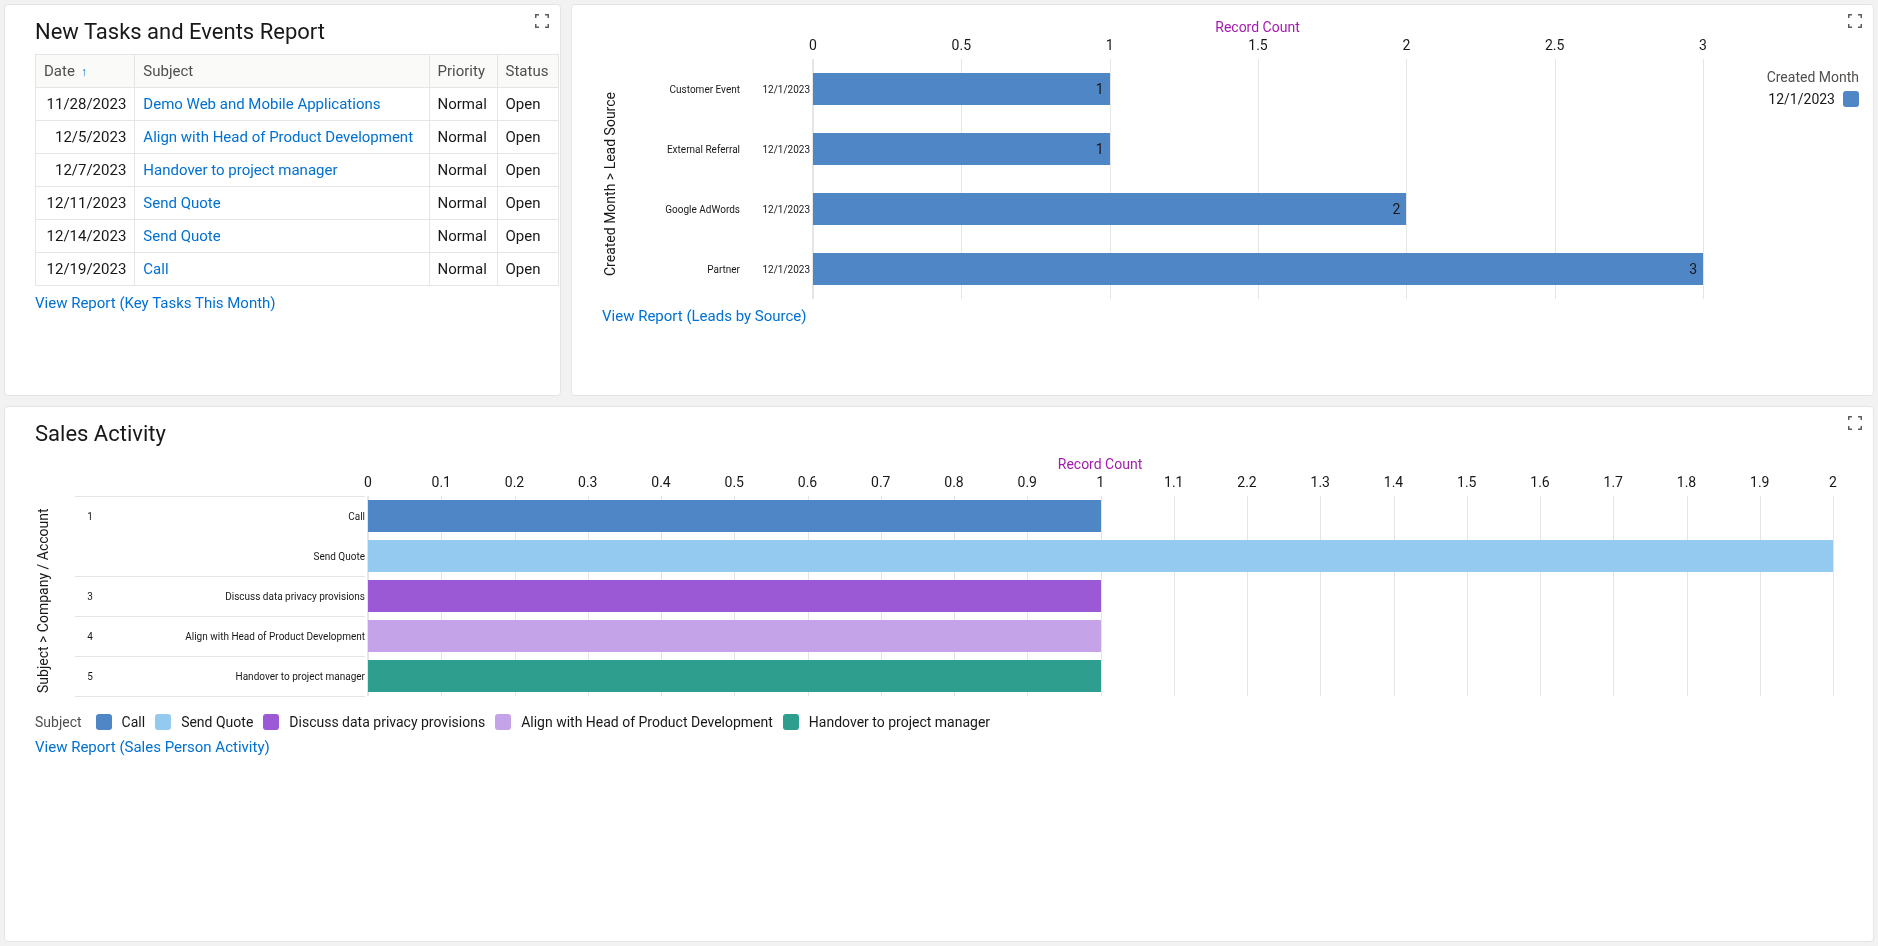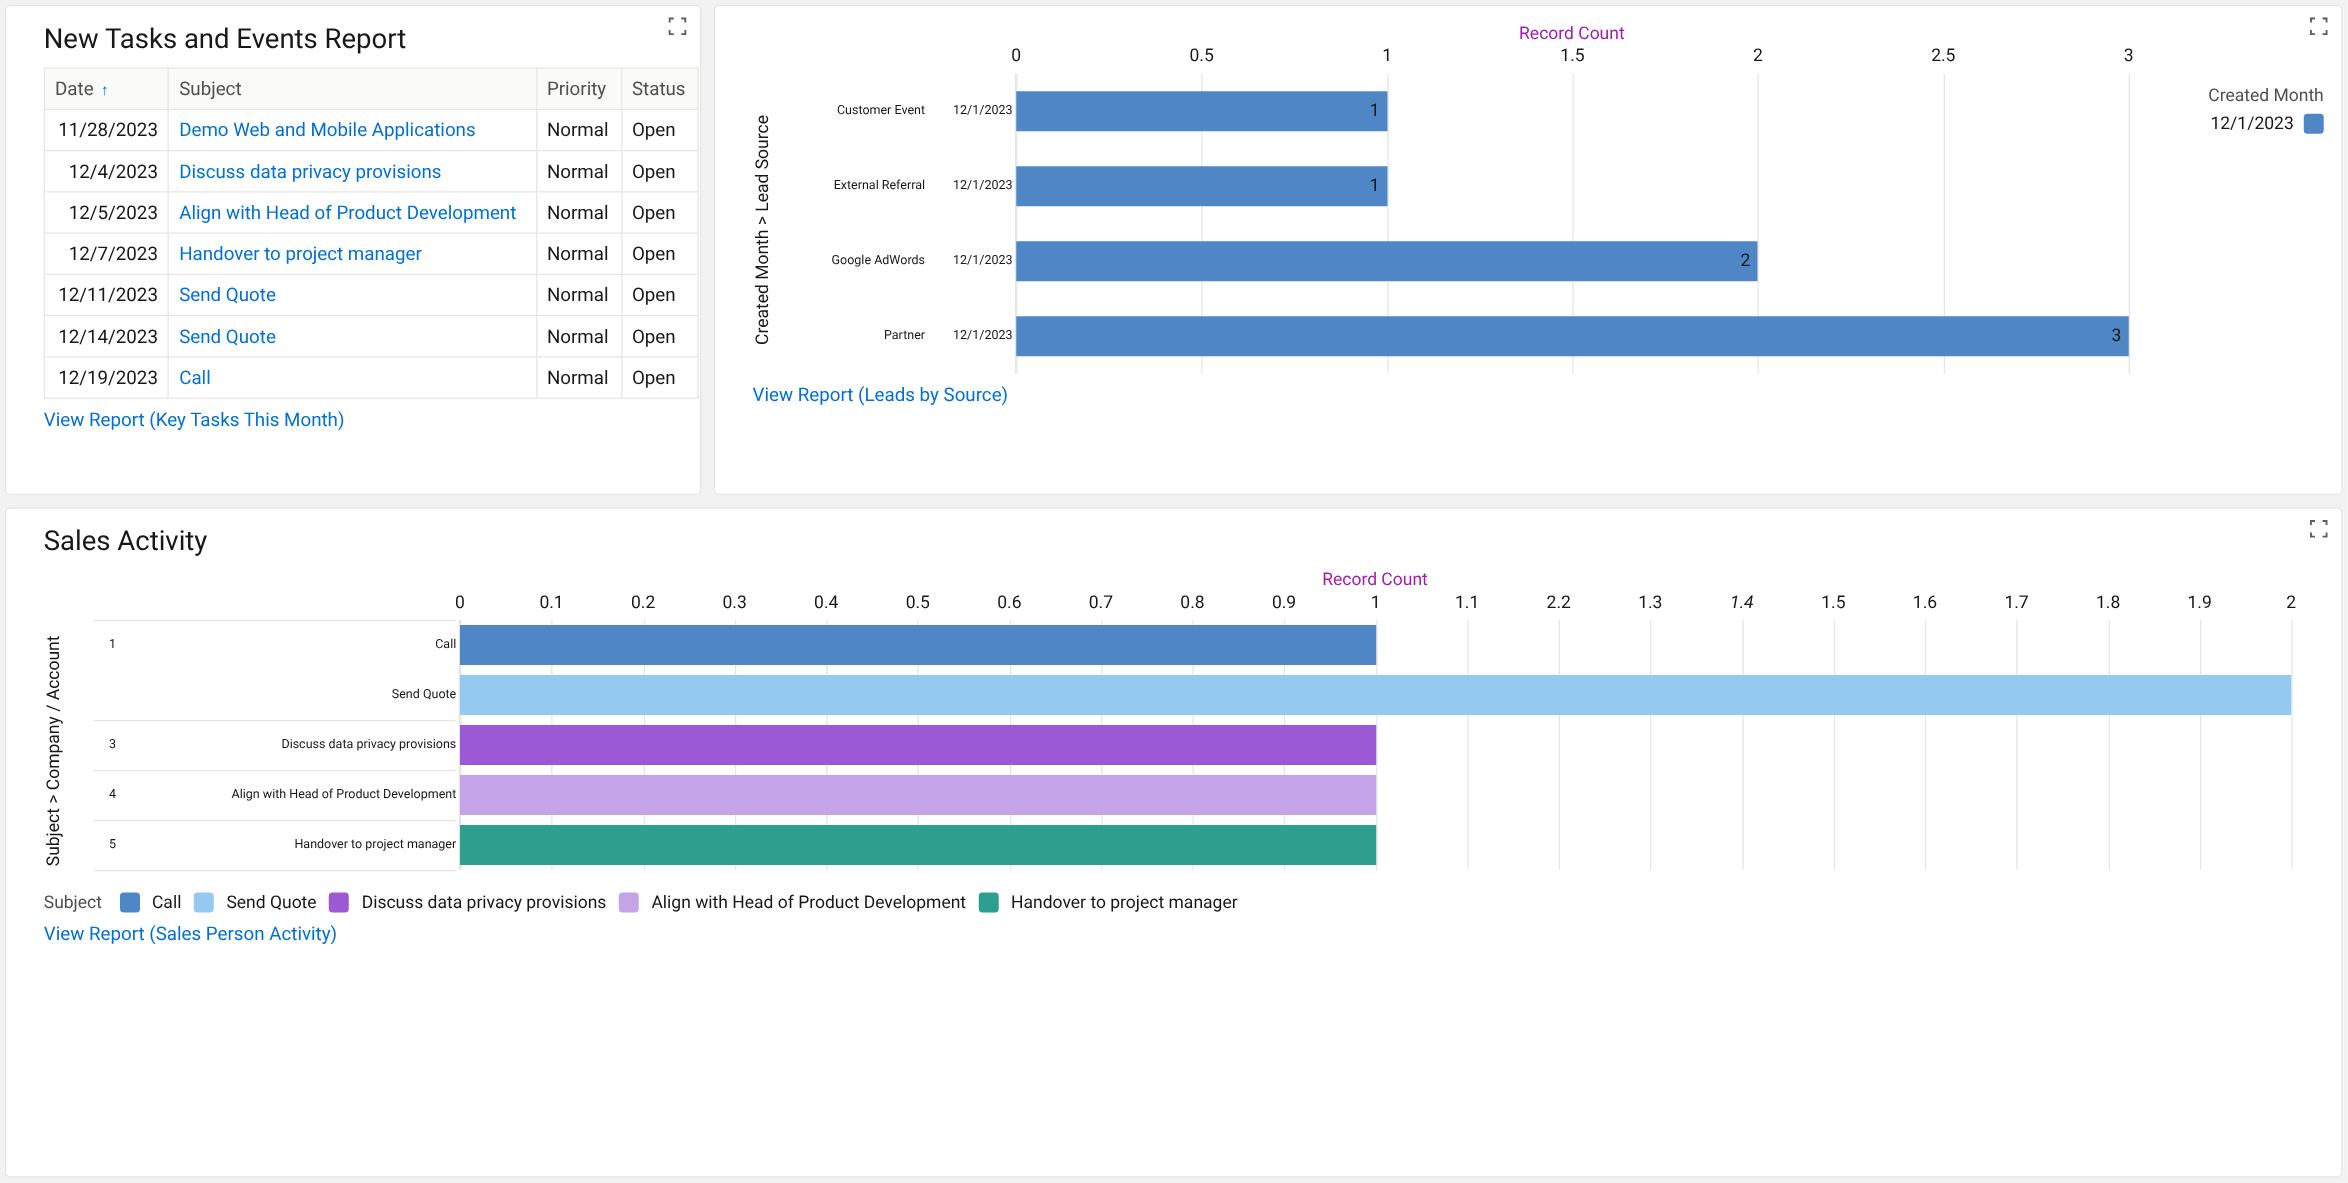--- a/index.html
+++ b/index.html
@@ -60,26 +60,20 @@
           <th><span>Date</span><span class="sort-arrow">↑</span></th>
           <th>Subject</th>
           <th>Priority</th>
           <th>Status</th>
         </tr>
       </thead>
       <tbody id="tasks-body">
           <tr>
             <td class="num">11/28/2023</td>
             <td><a class="link">Demo Web and Mobile Applications</a></td>
-            <td>Normal</td>
-            <td>Open</td>
-          </tr>
-          <tr>
-            <td class="num">12/4/2023</td>
-            <td><a class="link">Discuss data privacy provisions</a></td>
             <td>Normal</td>
             <td>Open</td>
           </tr>
           <tr>
             <td class="num">12/5/2023</td>
             <td><a class="link">Align with Head of Product Development</a></td>
             <td>Normal</td>
             <td>Open</td>
           </tr>
           <tr>
@@ -216,21 +210,21 @@
             <div class="tick" style="left: 20%; top: -22px;">0.4</div>
             <div class="tick" style="left: 25%; top: -22px;">0.5</div>
             <div class="tick" style="left: 30%; top: -22px;">0.6</div>
             <div class="tick" style="left: 35%; top: -22px;">0.7</div>
             <div class="tick" style="left: 40%; top: -22px;">0.8</div>
             <div class="tick" style="left: 45%; top: -22px;">0.9</div>
             <div class="tick" style="left: 50%; top: -22px;">1</div>
             <div class="tick" style="left: 55%; top: -22px;">1.1</div>
             <div class="tick" style="left: 60%; top: -22px;">2.2</div>
             <div class="tick" style="left: 65%; top: -22px;">1.3</div>
-            <div class="tick" style="left: 70%; top: -22px; font-style: italic;">1.4</div>
+            <div class="tick" style="left: 70%; top: -22px;">1.4</div>
             <div class="tick" style="left: 75%; top: -22px;">1.5</div>
             <div class="tick" style="left: 80%; top: -22px;">1.6</div>
             <div class="tick" style="left: 85%; top: -22px;">1.7</div>
             <div class="tick" style="left: 90%; top: -22px;">1.8</div>
             <div class="tick" style="left: 95%; top: -22px;">1.9</div>
             <div class="tick" style="left: 100%; top: -22px;">2</div>
           </div>
       <div class="gridline" style="left: 0%;"></div>
           <div class="gridline" style="left: 5%;"></div>
           <div class="gridline" style="left: 10%;"></div>

